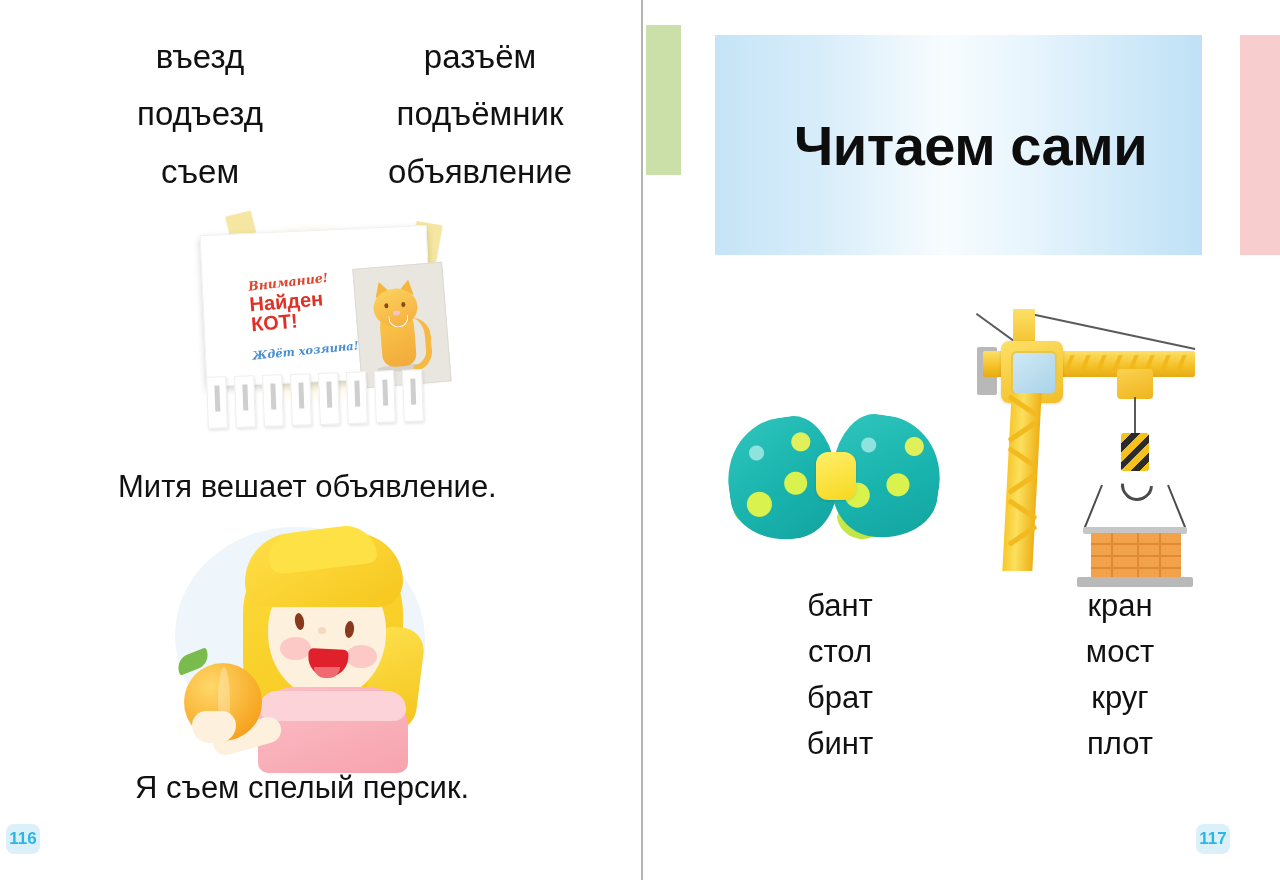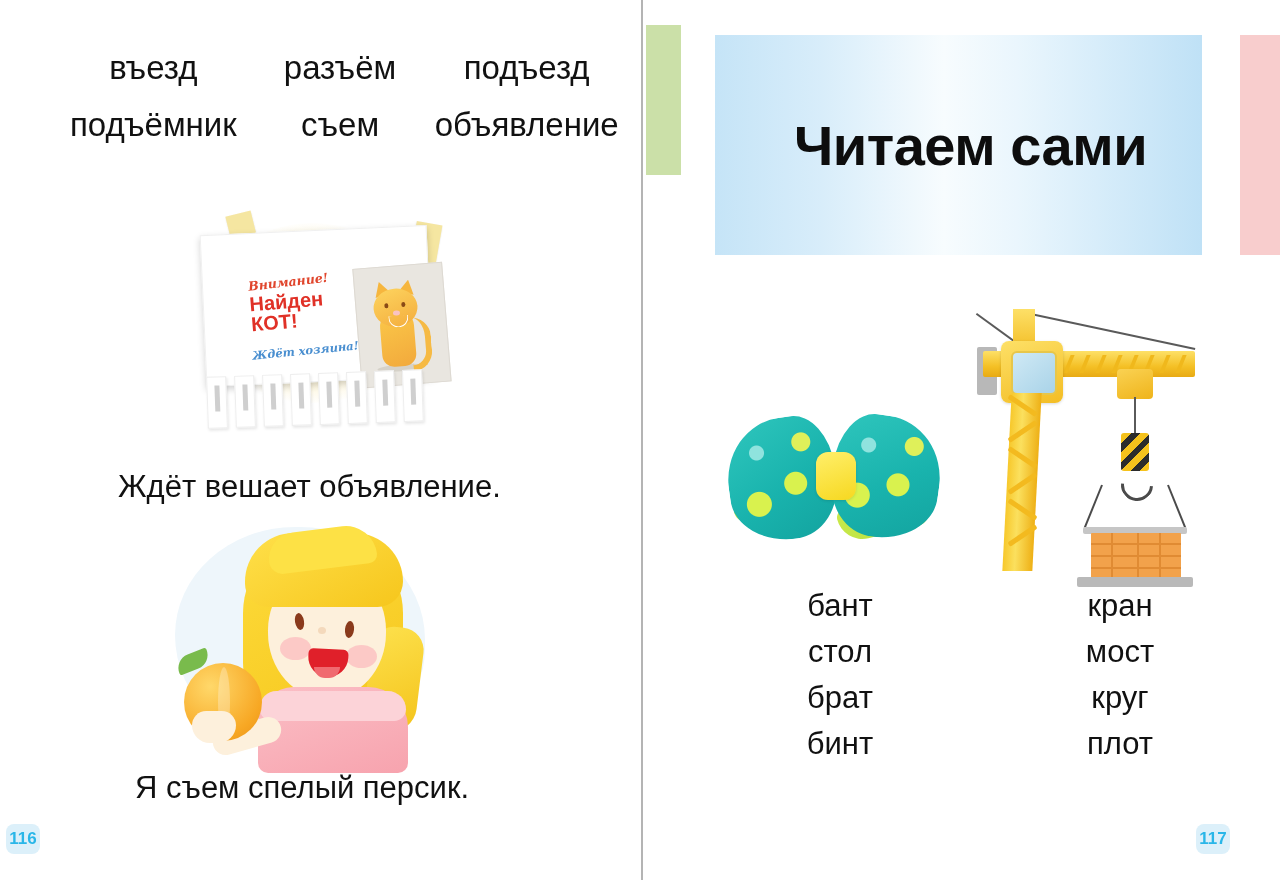--- a/index.html
+++ b/index.html
@@ -13,22 +13,22 @@
   .tab-green{position:absolute;left:646px;top:25px;width:35px;height:150px;background:#cbe0a8;}
   .tab-pink{position:absolute;left:1240px;top:35px;width:40px;height:220px;background:#f8cdcd;}
 
   
   .pagebadge{position:absolute;width:34px;height:30px;border-radius:8px;background:#dcf0fa;
     display:flex;align-items:center;justify-content:center;font-weight:bold;font-size:17px;color:#29b6e8;}
   .pagebadge.left{left:6px;top:824px;}
   .pagebadge.right{left:1196px;top:824px;}
 
   
-  .wordgrid-left{position:absolute;left:60px;top:47px;width:560px;
-    display:grid;grid-template-columns:1fr 1fr 1fr;row-gap:16px;}
+  .wordgrid-left{position:absolute;left:60px;top:36px;width:560px;
+    display:grid;grid-template-columns:1fr 1fr;row-gap:16px;}
   .wordgrid-left .w{font-size:33px;color:#111;text-align:center;line-height:1.25;}
 
   
   .sentence{position:absolute;font-size:31px;color:#111;white-space:nowrap;}
   .sent1{left:118px;top:469px;}
   .sent2{left:135px;top:770px;}
 
   
   .banner{position:absolute;left:715px;top:35px;width:487px;height:220px;
     background:linear-gradient(90deg,#c5e4f7 0%,#d8edfa 22%,#f7fcfe 47%,#eaf6fd 62%,#bfe1f6 100%);
@@ -232,21 +232,21 @@
           </div>
         <div class="fringe">
             <i></i>
           </div>
         <div class="fringe">
             <i></i>
           </div>
       </div>
     </div>
 
-    <div class="sentence sent1">Ждёт вешает объявление.</div>
+    <div class="sentence sent1">Митя вешает объявление.</div>
 
     <div class="girl-wrap">
       <div class="girl-bg"></div>
       <div class="g-hair-back"></div>
       <div class="g-ponytail"></div>
       <div class="g-face"></div>
       <div class="g-hair-front"></div>
       <div class="g-hair-swoop"></div>
       <div class="g-cheek a"></div>
       <div class="g-cheek b"></div>

